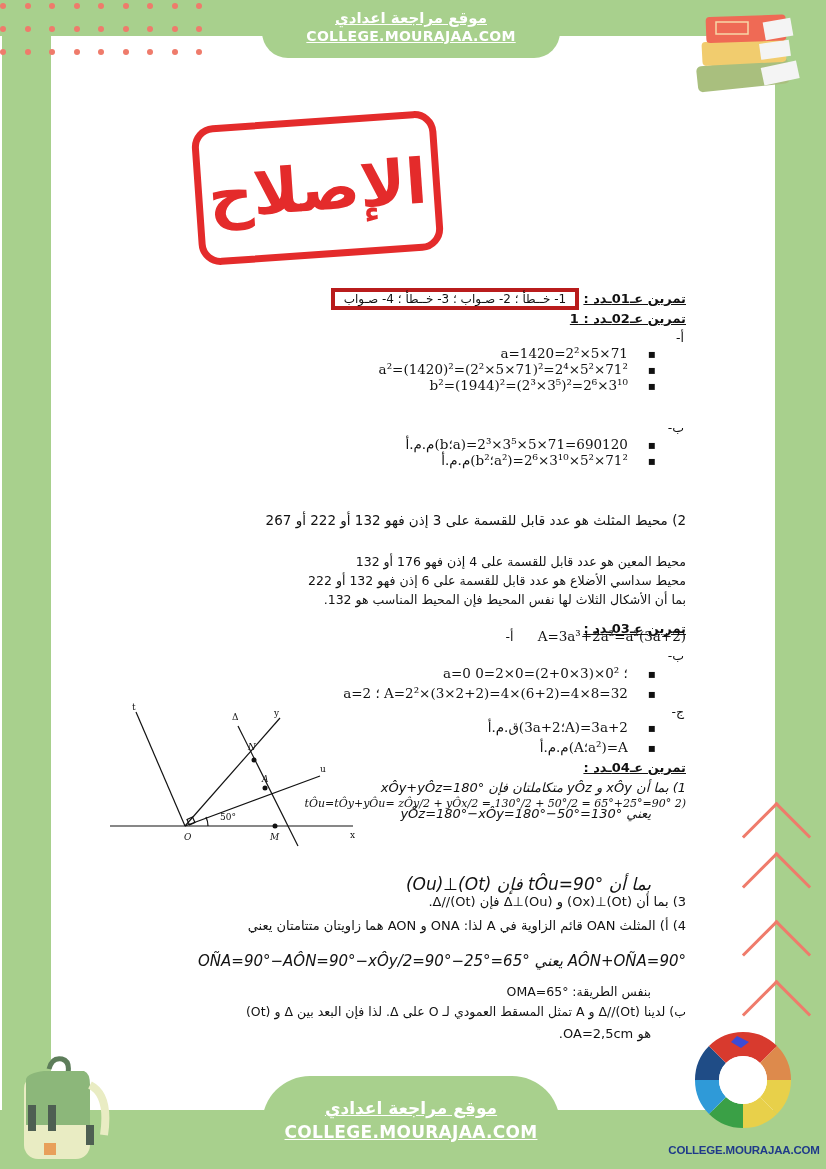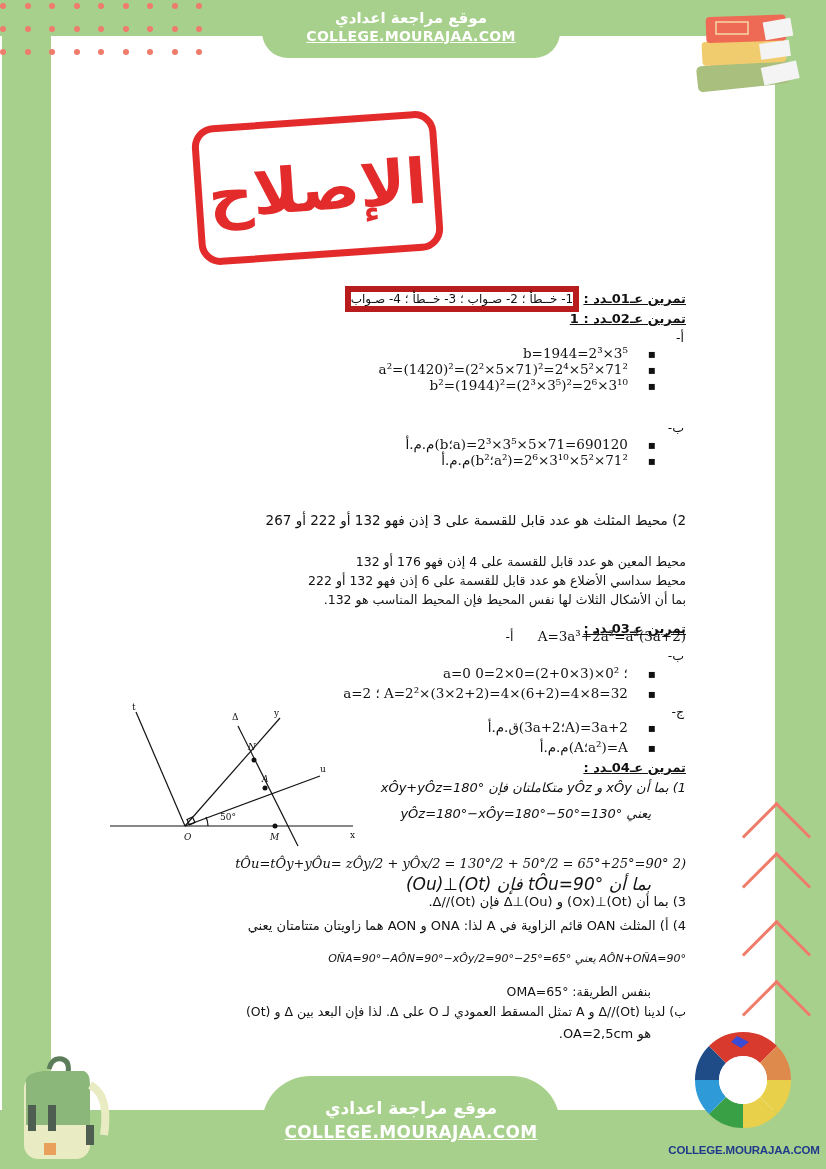--- a/index.html
+++ b/index.html
@@ -14,21 +14,21 @@
   #frame-left { left: 2px; top: 0; width: 49px; height: 1169px; }
   #frame-right { left: 775px; top: 0; width: 51px; height: 1169px; }
   #frame-bottom { left: 0; top: 1110px; width: 826px; height: 59px; }
 
   .pill {
     position: absolute; background: #a8d08d; color: #fff; text-align: center;
     font-family: "DejaVu Sans", sans-serif; font-weight: bold;
   }
   #top-pill { left: 262px; top: 0; width: 298px; height: 58px; border-radius: 0 0 26px 26px; }
   #bottom-pill { left: 262px; top: 1076px; width: 298px; height: 93px; border-radius: 48px 48px 0 0; }
-  .pill .ar { display: block; direction: rtl; }
+  .pill .ar { display: block; text-decoration: underline; direction: rtl; }
   .pill .en { display: block; text-decoration: underline; letter-spacing: 0.3px; }
   #top-pill .ar { font-size: 15px; margin-top: 9px; line-height: 18px; }
   #top-pill .en { font-size: 14px; line-height: 18px; }
   #bottom-pill .ar { font-size: 17px; margin-top: 20px; line-height: 24px; }
   #bottom-pill .en { font-size: 17px; line-height: 24px; }
 
   .dots { position: absolute; left: 0; top: 0; }
   .dot { position: absolute; width: 6px; height: 6px; border-radius: 50%; background: #ef7b6b; }
 
   
@@ -39,21 +39,21 @@
   }
   #stamp span {
     color: #e42b2b; font-family: "DejaVu Sans", sans-serif; font-weight: bold;
     font-size: 62px; direction: rtl;
   }
 
   .doc { position: absolute; font-size: 13.5px; white-space: nowrap; }
   .rtl { direction: rtl; text-align: right; }
   .heading { font-weight: bold; text-decoration: underline; font-family: "DejaVu Sans", sans-serif; font-size: 13px; }
   .bullet::after { content: "\25AA"; margin-left: 20px; font-size: 12px; }
-  .boxed { border: 6px solid #b91c1c; padding: 0 0; font-family: "DejaVu Sans", sans-serif; font-size: 12px; letter-spacing: 1px;}
+  .boxed { border: 4px solid #b91c1c; padding: 0 9px; font-family: "DejaVu Sans", sans-serif; font-size: 12px; letter-spacing: 1px;}
   .ar-text { font-family: "DejaVu Sans", sans-serif; font-size: 12.5px; }
   .math { font-style: italic; }
 
   
   .chev {
     position: absolute; width: 46px; height: 46px;
     border-left: 3px solid #ef7b6b; border-top: 3px solid #ef7b6b;
     transform: rotate(45deg);
   }
   #books, #backpack, #wheel { position: absolute; }
@@ -123,21 +123,21 @@
 </div>
 
 <div class="doc rtl" style="right:140px;top:290px;">
   <span class="heading">تمرين عـ01ـدد :</span>
   <span class="boxed">1- خــطأ ؛ 2- صـواب ؛ 3- خــطأ ؛ 4- صـواب</span>
 </div>
 
 <div class="doc rtl heading" style="right:140px;top:311px;">تمرين عـ02ـدد : 1</div>
 <div class="doc rtl ar-text" style="right:142px;top:330px;">أ-</div>
 <div class="doc" style="right:170px;top:345px;text-align:right;">
-  <div class="bullet">b=1944=2³×3⁵</div>
+  <div class="bullet">a=1420=2²×5×71</div>
   <div class="bullet">a²=(1420)²=(2²×5×71)²=2⁴×5²×71²</div>
   <div class="bullet">b²=(1944)²=(2³×3⁵)²=2⁶×3¹⁰</div>
 </div>
 <div class="doc rtl ar-text" style="right:142px;top:420px;">ب-</div>
 <div class="doc" style="right:170px;top:436px;text-align:right;">
   <div class="bullet">م.م.أ(b؛a)=2³×3⁵×5×71=690120</div>
   <div class="bullet">م.م.أ(b²؛a²)=2⁶×3¹⁰×5²×71²</div>
 </div>
 <div class="doc rtl ar-text" style="right:140px;top:512px;font-size:13.5px;text-align:right;">2) محيط المثلث هو عدد قابل للقسمة على 3 إذن فهو 132 أو 222 أو 267</div>
 <div class="doc rtl ar-text" style="right:140px;top:552px;line-height:19px;">
@@ -187,25 +187,25 @@
     <text x="162" y="140" font-style="italic">M</text>
     <text x="140" y="50" font-style="italic">N</text>
     <text x="154" y="82" font-style="italic">A</text>
     <text x="112" y="120">50°</text>
   </g>
 </svg>
 
 <div class="doc rtl heading" style="right:140px;top:760px;">تمرين عـ04ـدد :</div>
 <div class="doc rtl ar-text math" style="right:140px;top:780px;font-size:13px;">1) بما أن xÔy و yÔz متكاملتان فإن xÔy+yÔz=180°</div>
 <div class="doc rtl ar-text math" style="right:175px;top:806px;font-size:13px;">يعني yÔz=180°−xÔy=180°−50°=130°</div>
-<div class="doc rtl math" style="right:140px;top:856px;font-size:13px;">(2 tÔu=tÔy+yÔu= zÔy/2 + yÔx/2 = 130°/2 + 50°/2 = 65°+25°=90°</div>
+<div class="doc rtl math" style="right:140px;top:797px;font-size:11px;">(2 tÔu=tÔy+yÔu= zÔy/2 + yÔx/2 = 130°/2 + 50°/2 = 65°+25°=90°</div>
 <div class="doc rtl ar-text math" style="right:175px;top:874px;font-size:17px;">بما أن tÔu=90° فإن (Ot)⊥(Ou)</div>
 <div class="doc rtl ar-text" style="right:140px;top:894px;font-size:13px;text-align:right;">3) بما أن (Ot)⊥(Ox) و Δ⊥(Ou) فإن Δ//(Ot).</div>
 <div class="doc rtl ar-text" style="right:140px;top:918px;font-size:13px;">4) أ) المثلث OAN قائم الزاوية في A لذا: ONA و AON هما زاويتان متتامتان يعني</div>
-<div class="doc rtl ar-text math" style="right:140px;top:952px;font-size:11px;">AÔN+OÑA=90° يعني OÑA=90°−AÔN=90°−xÔy/2=90°−25°=65°</div>
+<div class="doc rtl ar-text math" style="right:140px;top:952px;font-size:15px;">AÔN+OÑA=90° يعني OÑA=90°−AÔN=90°−xÔy/2=90°−25°=65°</div>
 <div class="doc rtl ar-text" style="right:175px;top:984px;font-size:12.5px;margin-left:41px;">بنفس الطريقة: OMA=65°</div>
 <div class="doc rtl ar-text" style="right:140px;top:1004px;font-size:12.5px;">ب) لدينا Δ//(Ot) و A تمثل المسقط العمودي لـ O على Δ. لذا فإن البعد بين Δ و (Ot)</div>
 <div class="doc rtl ar-text" style="right:175px;top:1026px;font-size:13px;">هو OA=2,5cm.</div>
 
 <div class="chev" style="left:752px;top:812px;"></div>
 <div class="chev" style="left:752px;top:862px;"></div>
 <div class="chev" style="left:752px;top:930px;"></div>
 <div class="chev" style="left:752px;top:990px;"></div>
 
 <div class="pill" id="bottom-pill">

